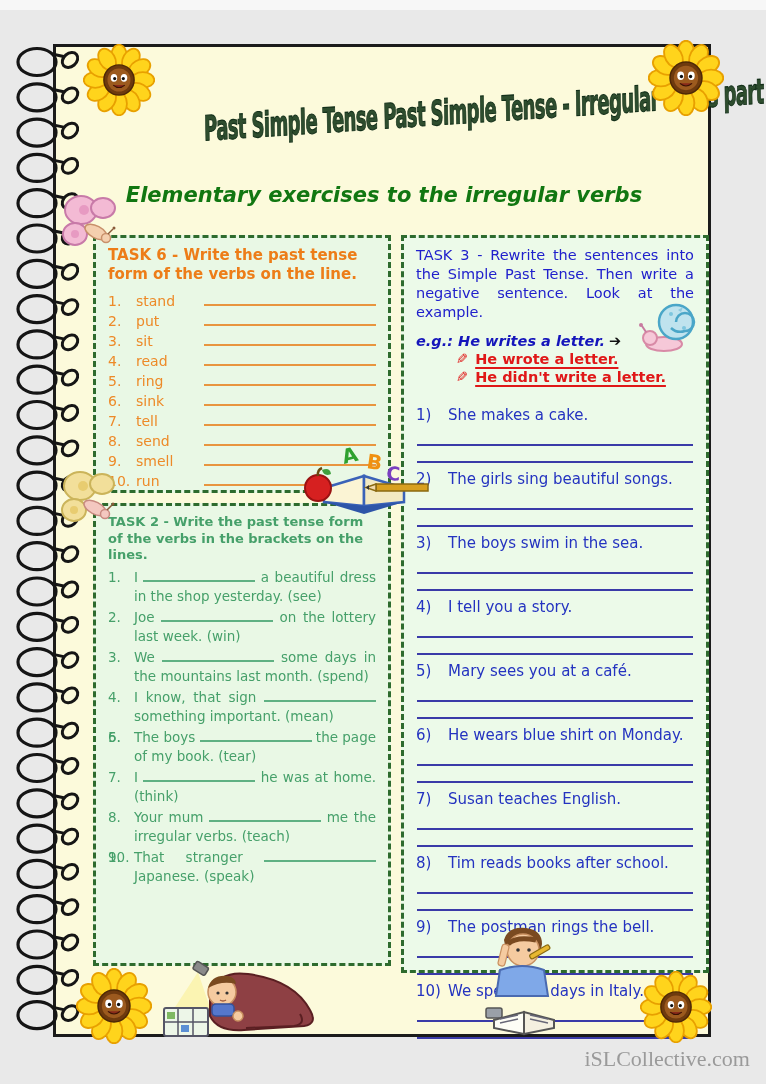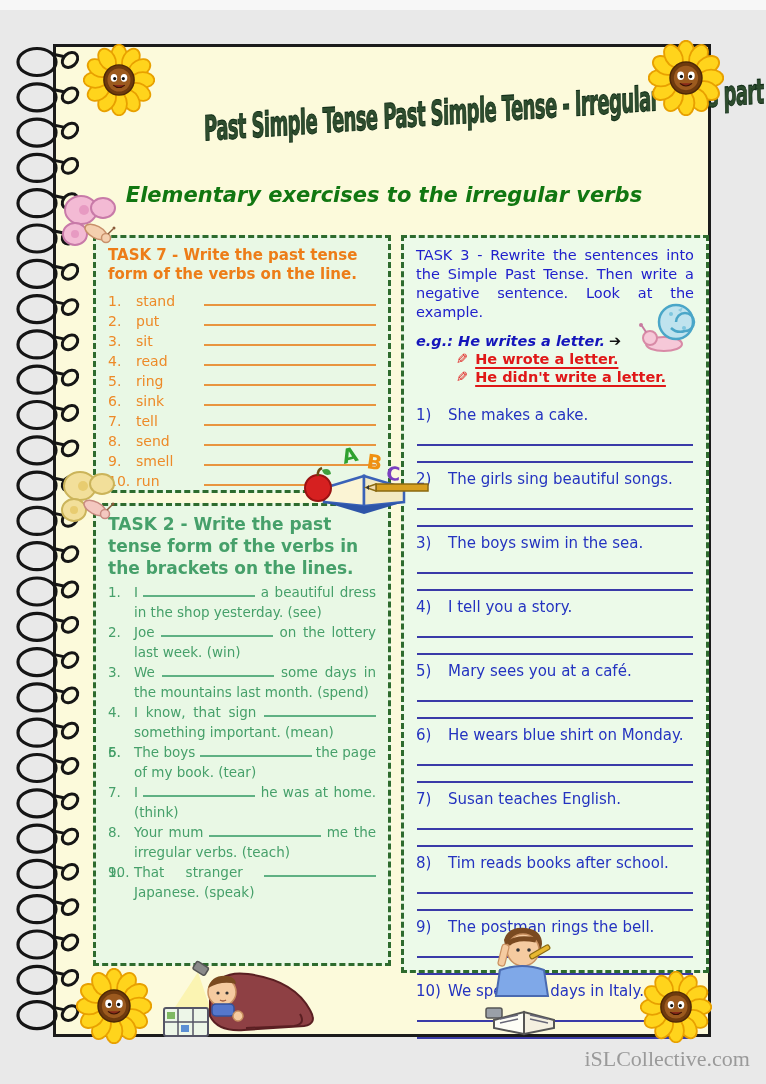--- a/index.html
+++ b/index.html
@@ -14,21 +14,21 @@
          letter-spacing:-1px;transform:scaleX(.60) scaleY(1.15) rotate(-2deg);transform-origin:center;}
   .subtitle{position:absolute;left:28px;top:136px;width:600px;text-align:center;
             font-size:21px;font-weight:bold;font-style:italic;color:#117711;}
   
   .taskbox{position:absolute;background:#E9F8E5;border:3px dashed #2E6B2E;box-sizing:border-box;
            padding:8px 12px;}
   .box1{left:37px;top:188px;width:298px;height:258px;}
   .box2{left:37px;top:456px;width:298px;height:463px;}
   .box3{left:345px;top:188px;width:308px;height:738px;background:#ECFAE9;}
   .h1{color:#ED7D18;font-weight:bold;font-size:15px;line-height:1.28;}
-  .h2{color:#46A06A;font-weight:bold;font-size:17px;line-height:1.28;}
+  .h2{color:#46A06A;font-weight:bold;font-size:13px;line-height:1.28;}
   .h3{color:#2020CC;font-weight:normal;font-size:14.5px;line-height:1.3;text-align:justify;}
   
   .t1row{display:flex;align-items:flex-end;height:20px;color:#ED8A28;font-size:14px;}
   .t1num{width:28px;}
   .t1verb{width:68px;}
   .t1line{flex:1;border-bottom:2px solid #E8953F;height:14px;margin-bottom:3px;}
   
   .t2item{position:relative;padding-left:26px;color:#46A06A;font-size:13.5px;line-height:19.5px;
           text-align:justify;margin-top:1px;}
   .t2num{position:absolute;left:0;top:0;}
@@ -53,21 +53,21 @@
 <body>
 
 <div class="canvas">
   <div class="topstrip"></div>
 
   <div class="sheet">
     <div class="title">Past Simple Tense Past Simple Tense - Irregular verbs part 3</div>
     <div class="subtitle">Elementary exercises to the irregular verbs</div>
 
     <div class="taskbox box1">
-      <div class="h1">TASK 7 - Write the past tense form of the verbs on the line.</div>
+      <div class="h1">TASK 6 - Write the past tense form of the verbs on the line.</div>
       <div id="task1-list" style="margin-top:5px;">
           <div class="t1row">
             <span class="t1num">1.</span>
             <span class="t1verb">stand</span>
             <span class="t1line"></span>
           </div>
           <div class="t1row">
             <span class="t1num">2.</span>
             <span class="t1verb">put</span>
             <span class="t1line"></span>

